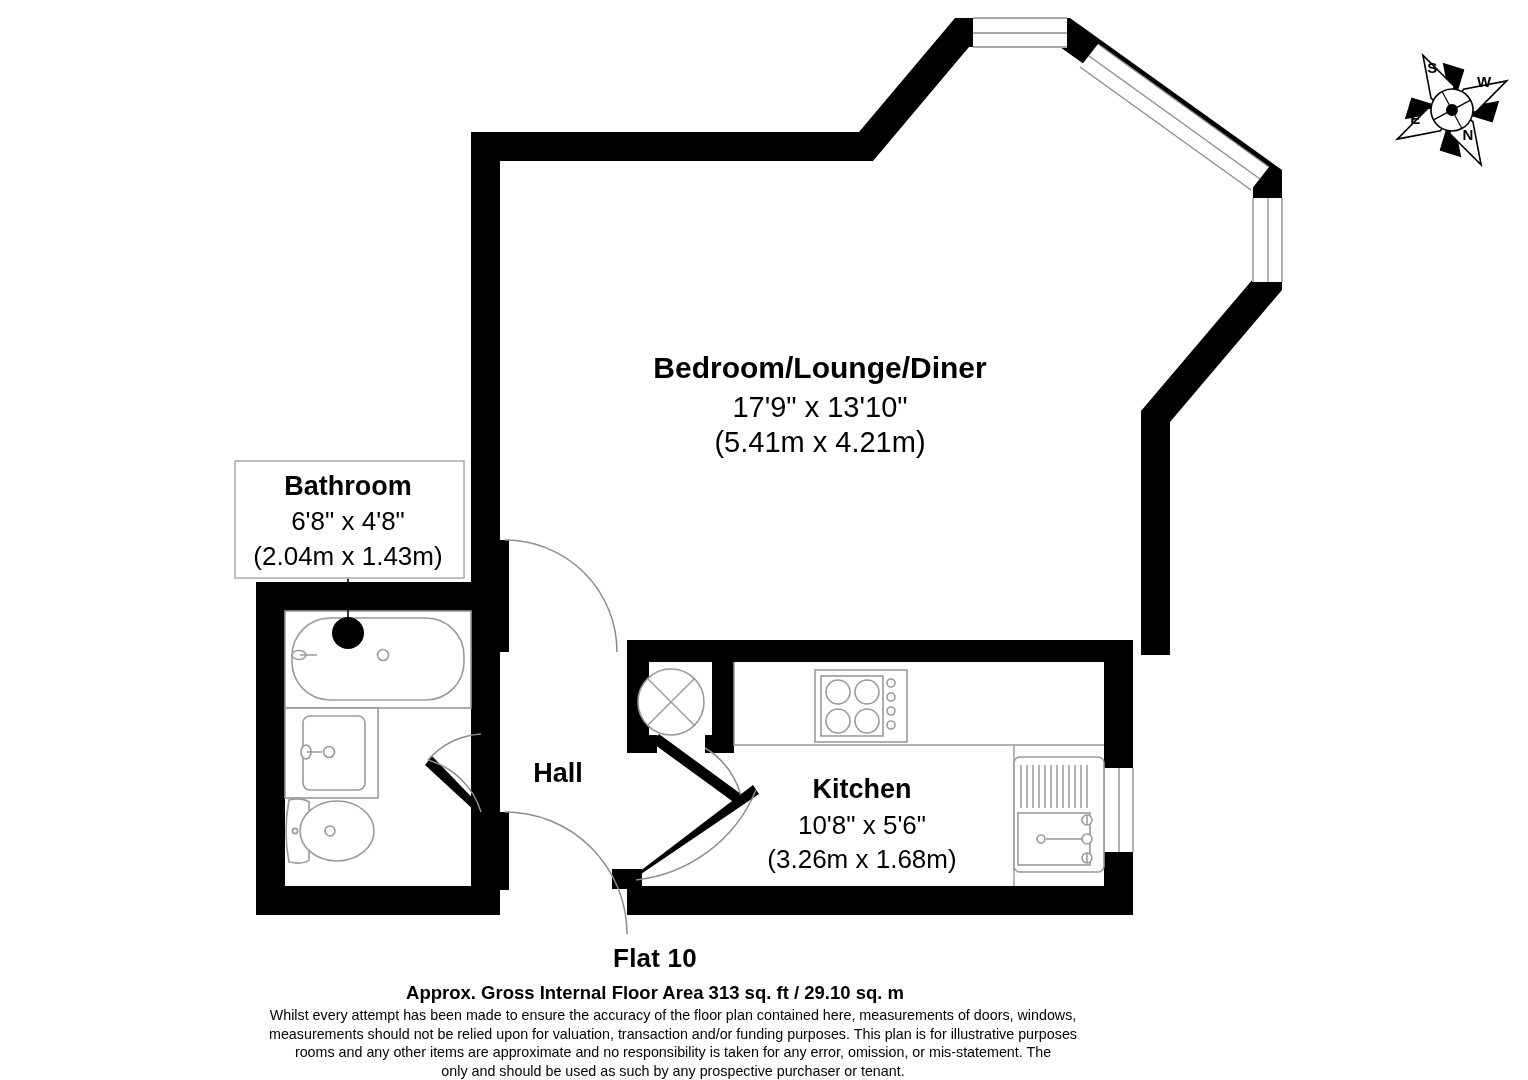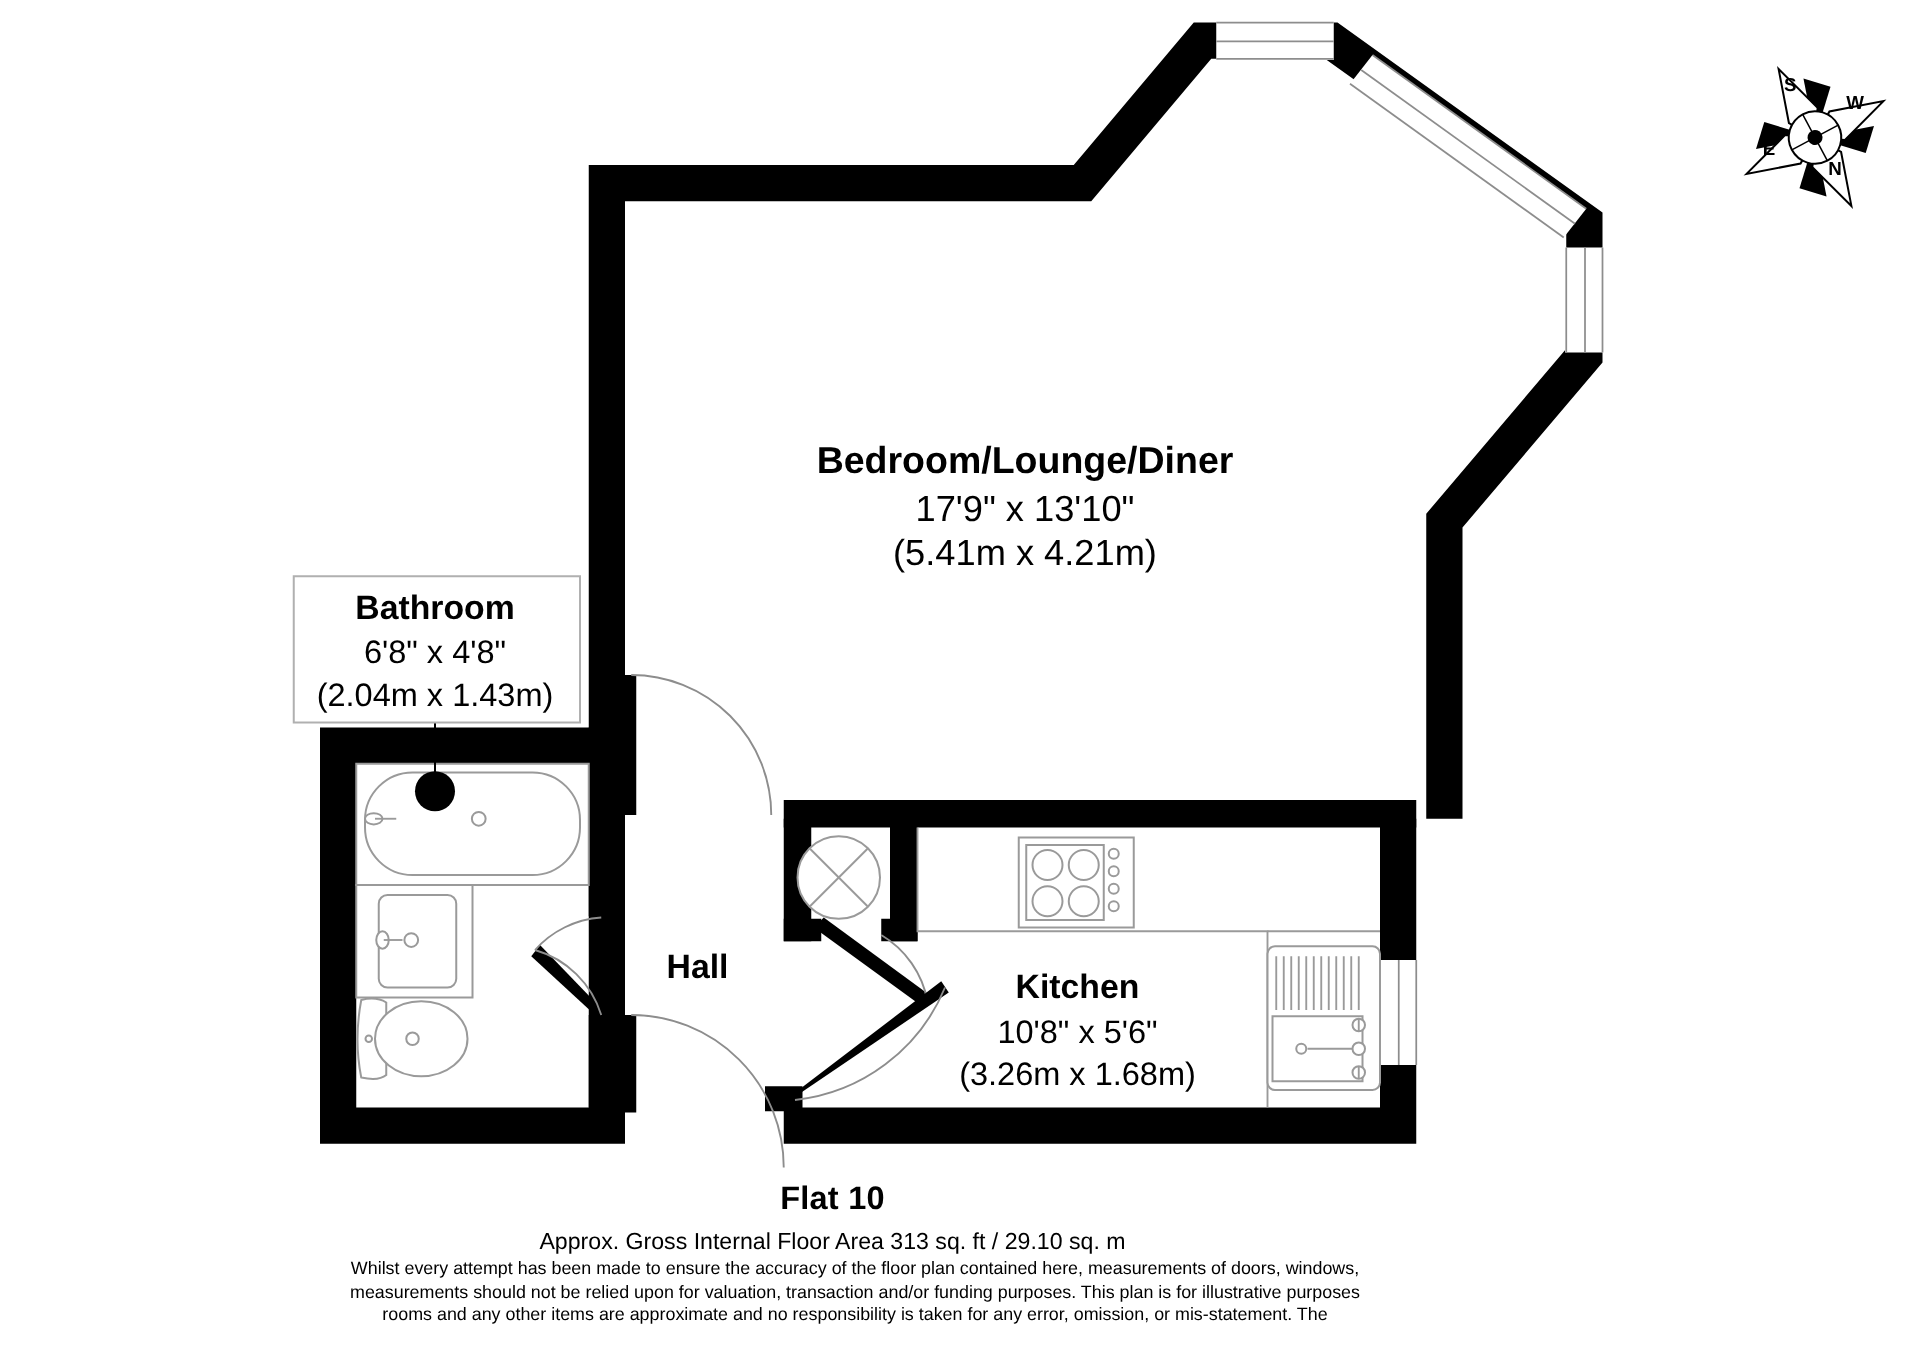--- a/index.html
+++ b/index.html
@@ -45,35 +45,35 @@
   }
   .compass-letter {
     font-family: "Liberation Sans", sans-serif;
     font-weight: bold;
     font-size: 15px;
     fill: #000000;
     text-anchor: middle;
   }
   .footer {
     position: absolute;
-    left: 12px;
+    left: 1px;
     width: 1308px;
     text-align: center;
     color: #000000;
   }
   #flat-title {
     top: 943px;
     font-size: 26px;
     font-weight: bold;
     letter-spacing: 0.2px;
   }
   #area-line {
     top: 982px;
     font-size: 18.5px;
-    font-weight: normal;
+    font-weight: bold;
     text-align: center;
   }
   #disclaimer {
     top: 1006px;
     font-size: 14.3px;
     line-height: 18.5px;
     font-weight: normal;
   }
   #disclaimer div { white-space: nowrap; padding-left: 36px; }
 </style>
@@ -318,13 +318,14 @@
 </div>
 
 <div class="footer" id="flat-title">Flat 10</div>
 
 <div class="footer" id="area-line">Approx. Gross Internal Floor Area 313 sq. ft / 29.10 sq. m</div>
 
 <div class="footer" id="disclaimer">
   <div>Whilst every attempt has been made to ensure the accuracy of the floor plan contained here, measurements of doors, windows,</div>
   <div>measurements should not be relied upon for valuation, transaction and/or funding purposes. This plan is for illustrative purposes</div>
   <div>rooms and any other items are approximate and no responsibility is taken for any error, omission, or mis-statement. The</div>
+  <div>only and should be used as such by any prospective purchaser or tenant.</div>
 </div>
 
 </body></html>

